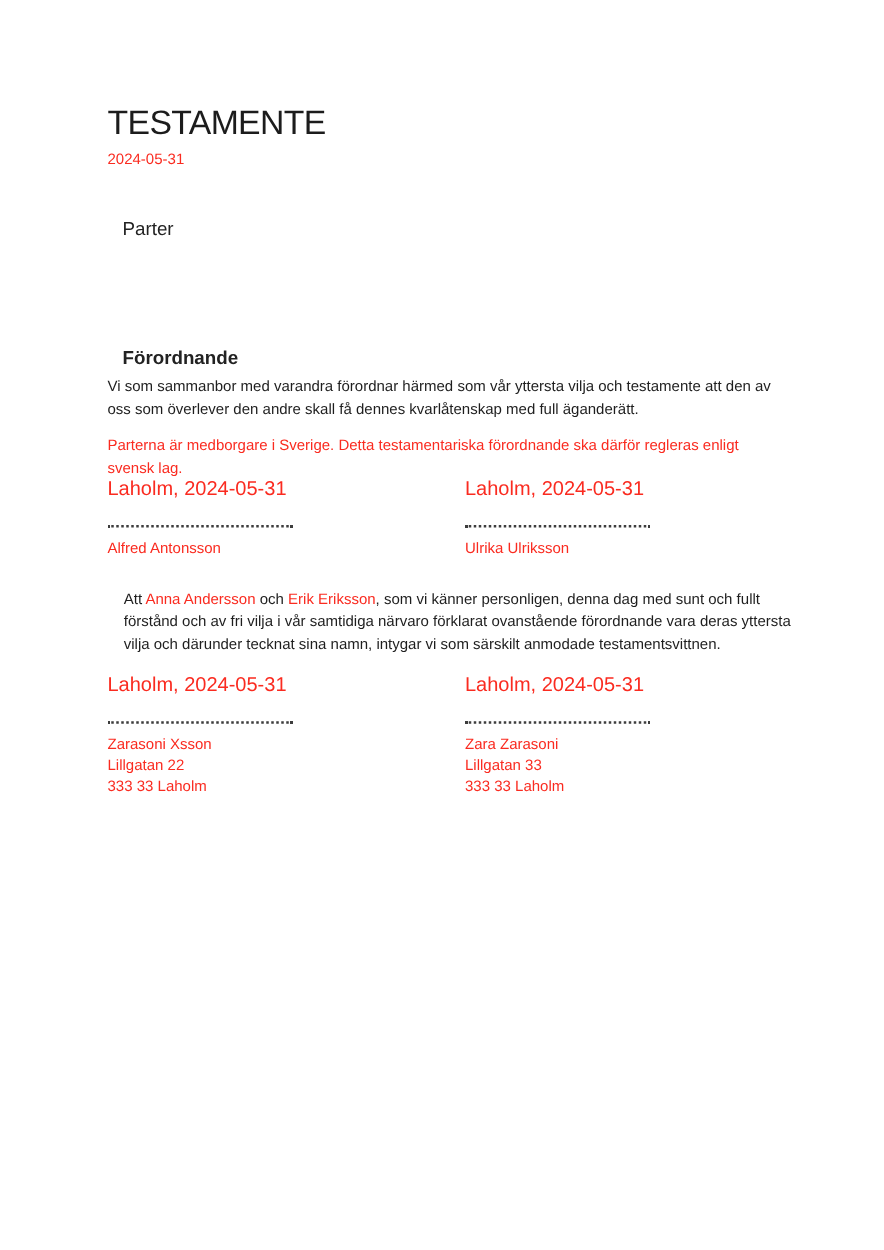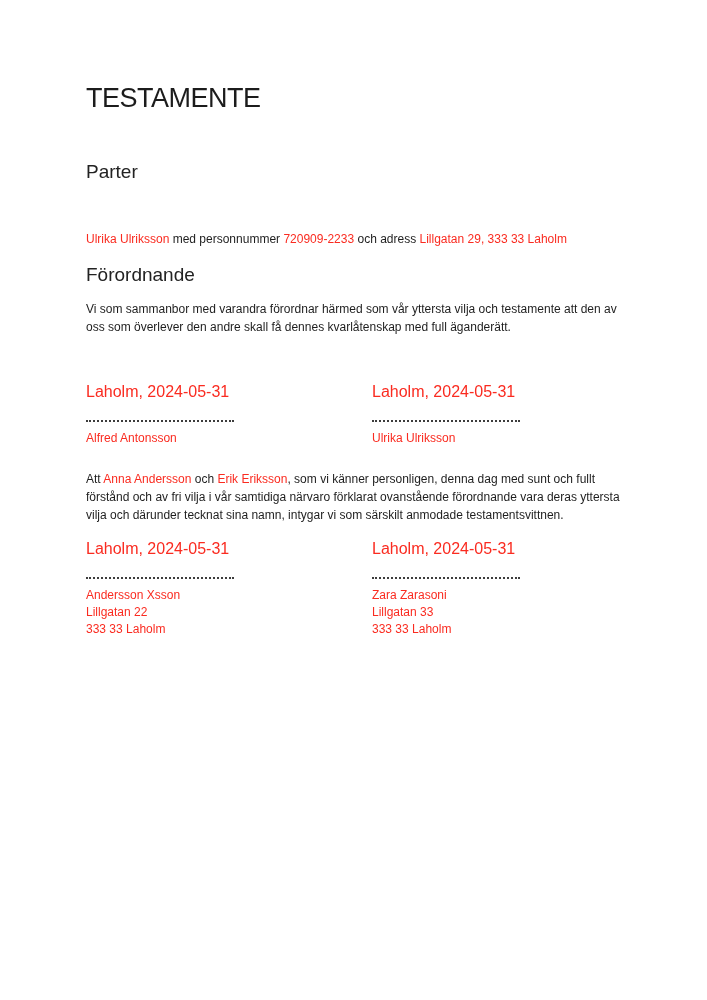--- a/index.html
+++ b/index.html
@@ -20,35 +20,35 @@
     margin: 0;
     font-size: 27px;
     line-height: 32px;
     font-weight: 400;
     letter-spacing: -0.5px;
     color: #1c1c1c;
   }
   .doc-date { top: 118px; font-size: 12px; line-height: 18px; }
 
   .heading {
-    margin: 0;
-    font-size: 19px;
+    margin: 12px;
+    font-size: 15px;
     line-height: 20px;
     font-weight: 400;
     color: #222222;
   }
   .h-parter { top: 162px; }
-  .h-forordnande { top: 265px; }
+  .h-forordnande { top: 265px; font-weight: bold; }
 
   .body-text { font-size: 12px; line-height: 18px; }
   .party-1 { top: 186px; }
   .party-2 { top: 218px; }
   .forordnande-body { top: 288px; }
   .law-clause { top: 335px; }
-  .witness-clause { top: 458px; }
+  .witness-clause { top: 458px; margin-left: 13px; }
 
   .sig-row { display: flex; }
   .sig-row-1 { top: 383px; }
   .sig-row-2 { top: 540px; }
   .sig-col { width: 286px; flex: 0 0 286px; }
   .sig-place { font-size: 16px; line-height: 18px; }
   .sig-line {
     width: 148px;
     height: 0;
     margin-top: 19px;
@@ -74,51 +74,52 @@
     color: #3a3a3a;
     width: 300px;
   }
 </style>
 </head>
 <body>
 
 <div class="page">
 
   <h1 class="abs title">TESTAMENTE</h1>
+  <div class="abs doc-date red">2024-05-31</div>
 
   <h2 class="abs heading h-parter">Parter</h2>
 
 
-  <p class="abs body-text party-2"><span class="red">Ulrika Ulriksson</span><span> med personnummer </span><span class="red">720909-2233</span><span> och adress </span><span class="red">Lillgatan 29, 333 33 Laholm</span></p>
 
   <h2 class="abs heading h-forordnande">Förordnande</h2>
 
   <p class="abs body-text forordnande-body">Vi som sammanbor med varandra förordnar härmed som vår yttersta vilja och testamente att den av oss som överlever den andre skall få dennes kvarlåtenskap med full äganderätt.</p>
 
+  <p class="abs body-text law-clause red">Parterna är medborgare i Sverige. Detta testamentariska förordnande ska därför regleras enligt svensk lag.</p>
 
   <div class="abs sig-row sig-row-1">
     <div class="sig-col">
       <div class="sig-place red">Laholm, 2024-05-31</div>
       <div class="sig-line"></div>
       <div class="sig-name red">Alfred Antonsson</div>
     </div>
     <div class="sig-col">
       <div class="sig-place red">Laholm, 2024-05-31</div>
       <div class="sig-line"></div>
       <div class="sig-name red">Ulrika Ulriksson</div>
     </div>
   </div>
 
   <p class="abs body-text witness-clause"><span>Att </span><span class="red">Anna Andersson</span><span> och </span><span class="red">Erik Eriksson</span><span>, som vi känner personligen, denna dag med sunt och fullt förstånd och av fri vilja i vår samtidiga närvaro förklarat ovanstående förordnande vara deras yttersta vilja och därunder tecknat sina namn, intygar vi som särskilt anmodade testamentsvittnen.</span></p>
 
   <div class="abs sig-row sig-row-2">
     <div class="sig-col">
       <div class="sig-place red">Laholm, 2024-05-31</div>
       <div class="sig-line"></div>
-      <div class="sig-name red">Andersson Xsson</div>
+      <div class="sig-name red">Zarasoni Xsson</div>
       <div class="sig-addr red">Lillgatan 22</div>
       <div class="sig-addr red">333 33 Laholm</div>
     </div>
     <div class="sig-col">
       <div class="sig-place red">Laholm, 2024-05-31</div>
       <div class="sig-line"></div>
       <div class="sig-name red">Zara Zarasoni</div>
       <div class="sig-addr red">Lillgatan 33</div>
       <div class="sig-addr red">333 33 Laholm</div>
     </div>

